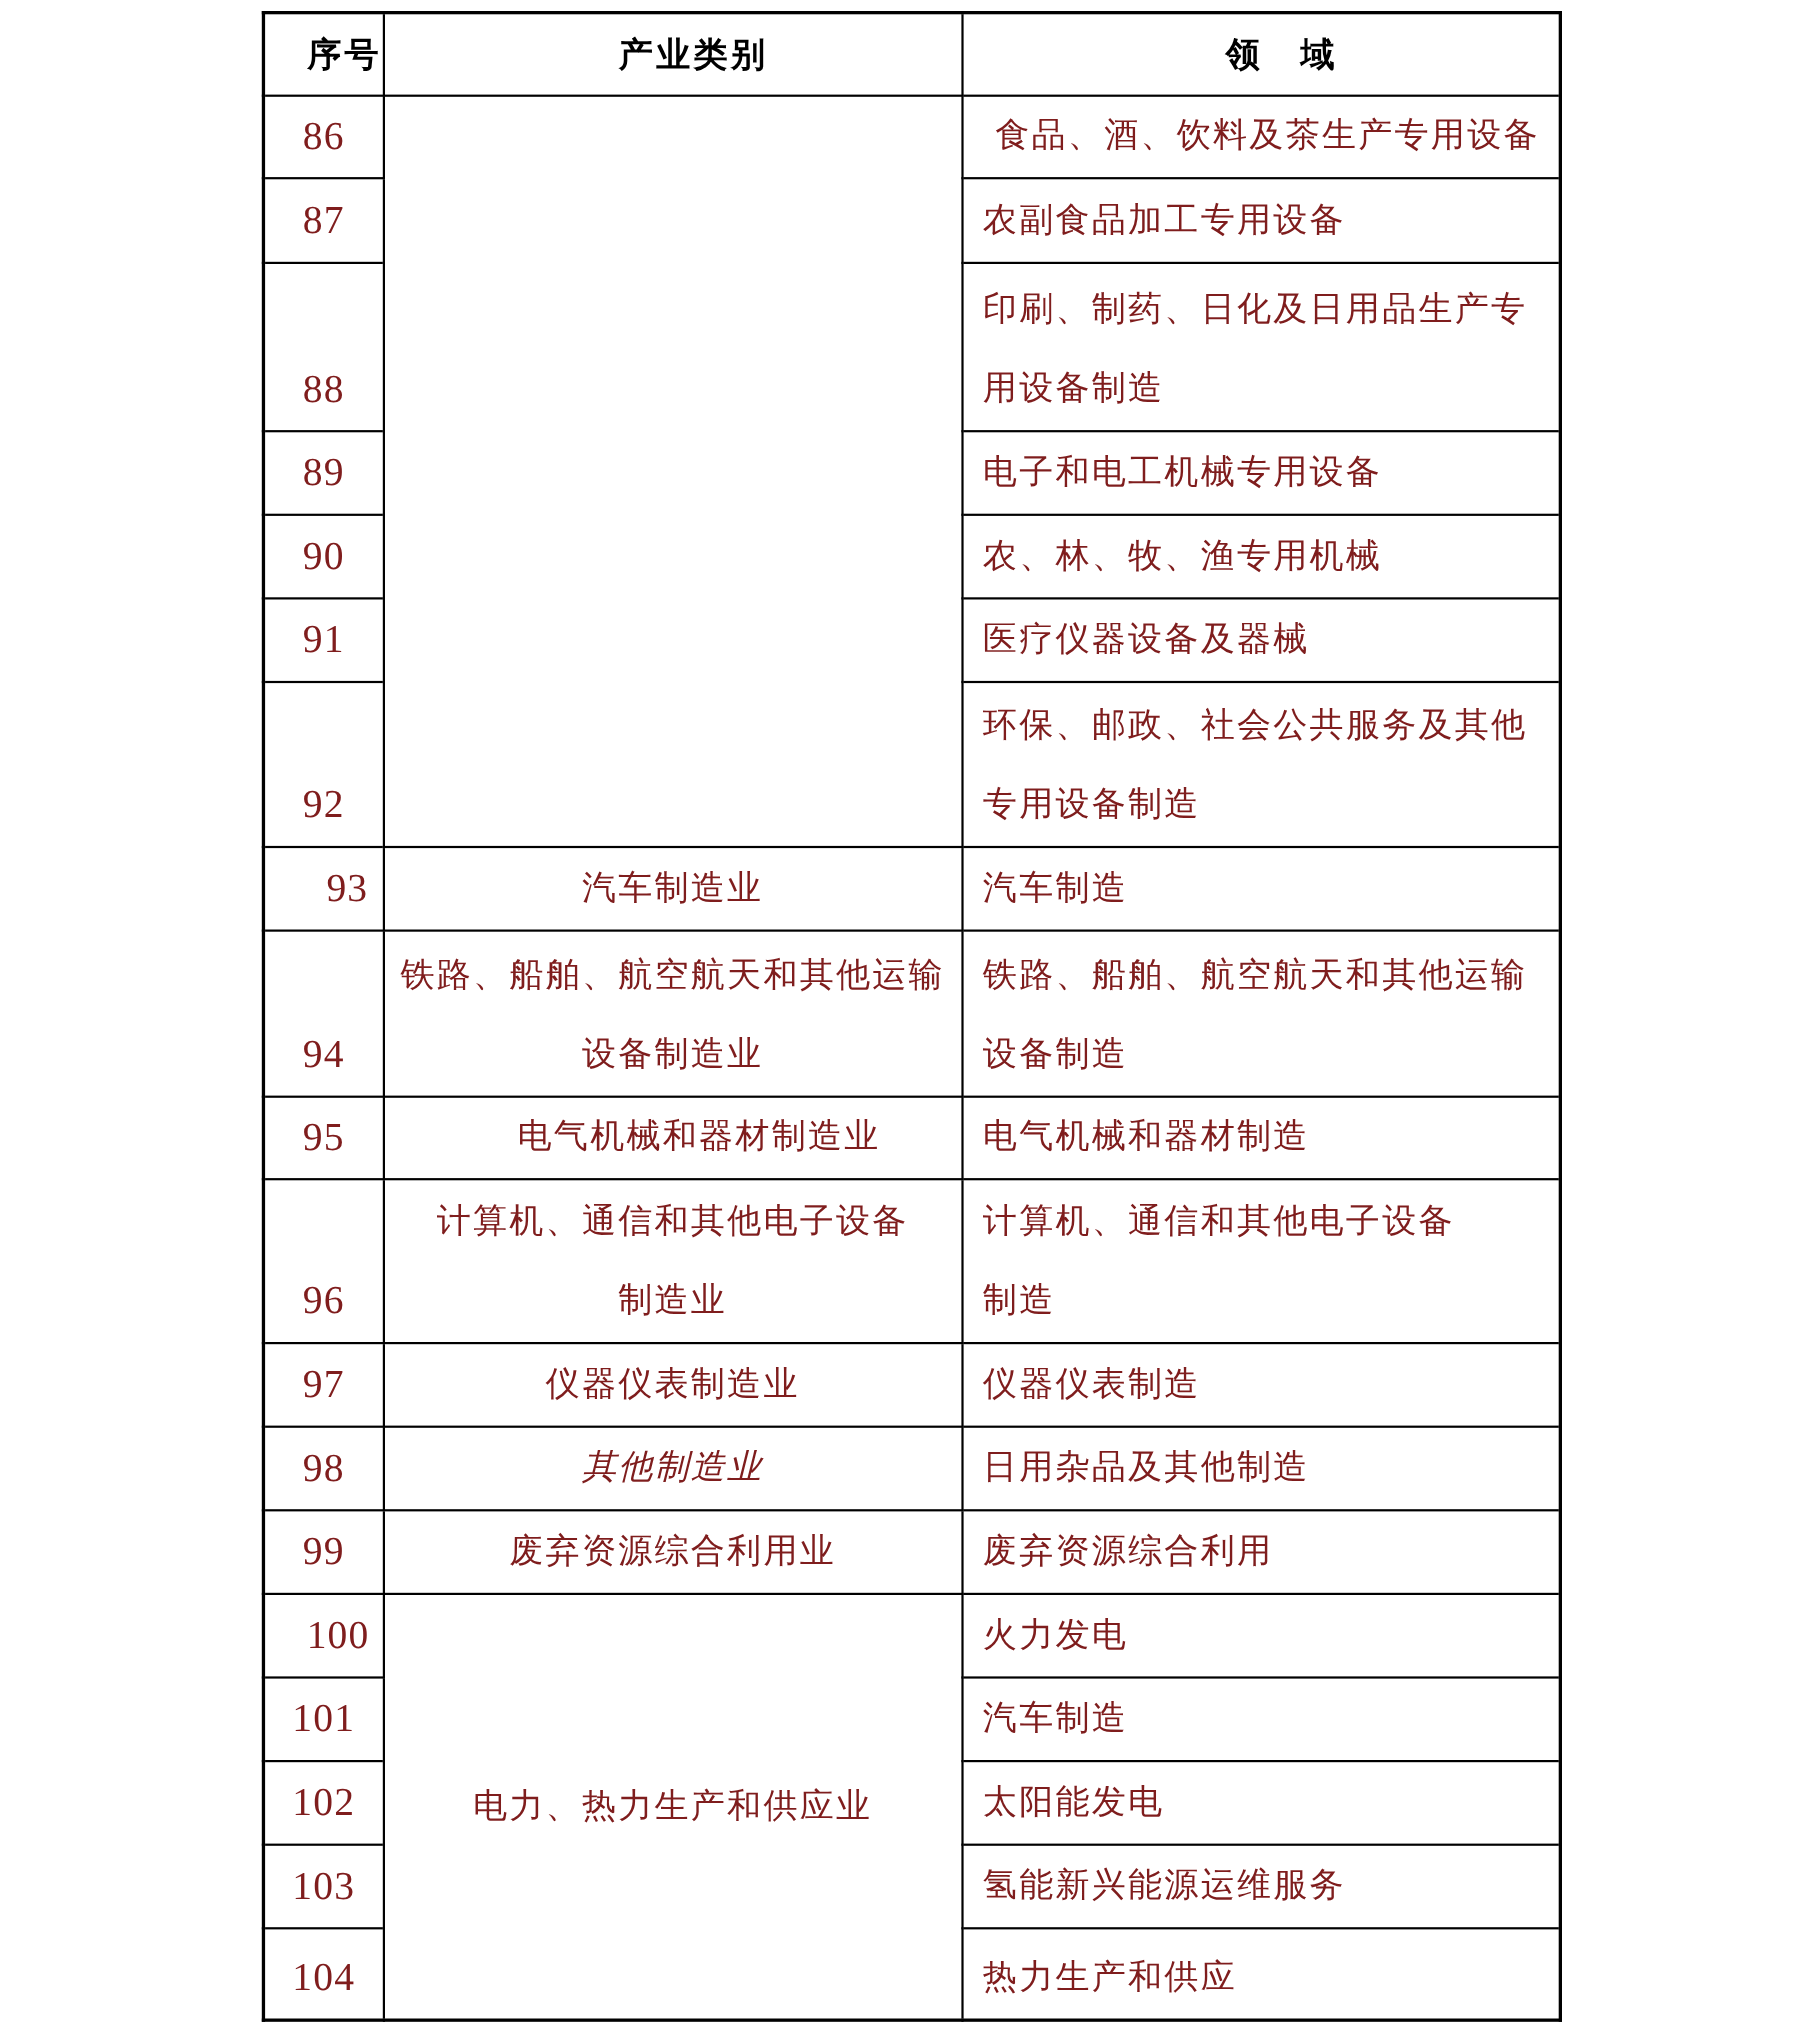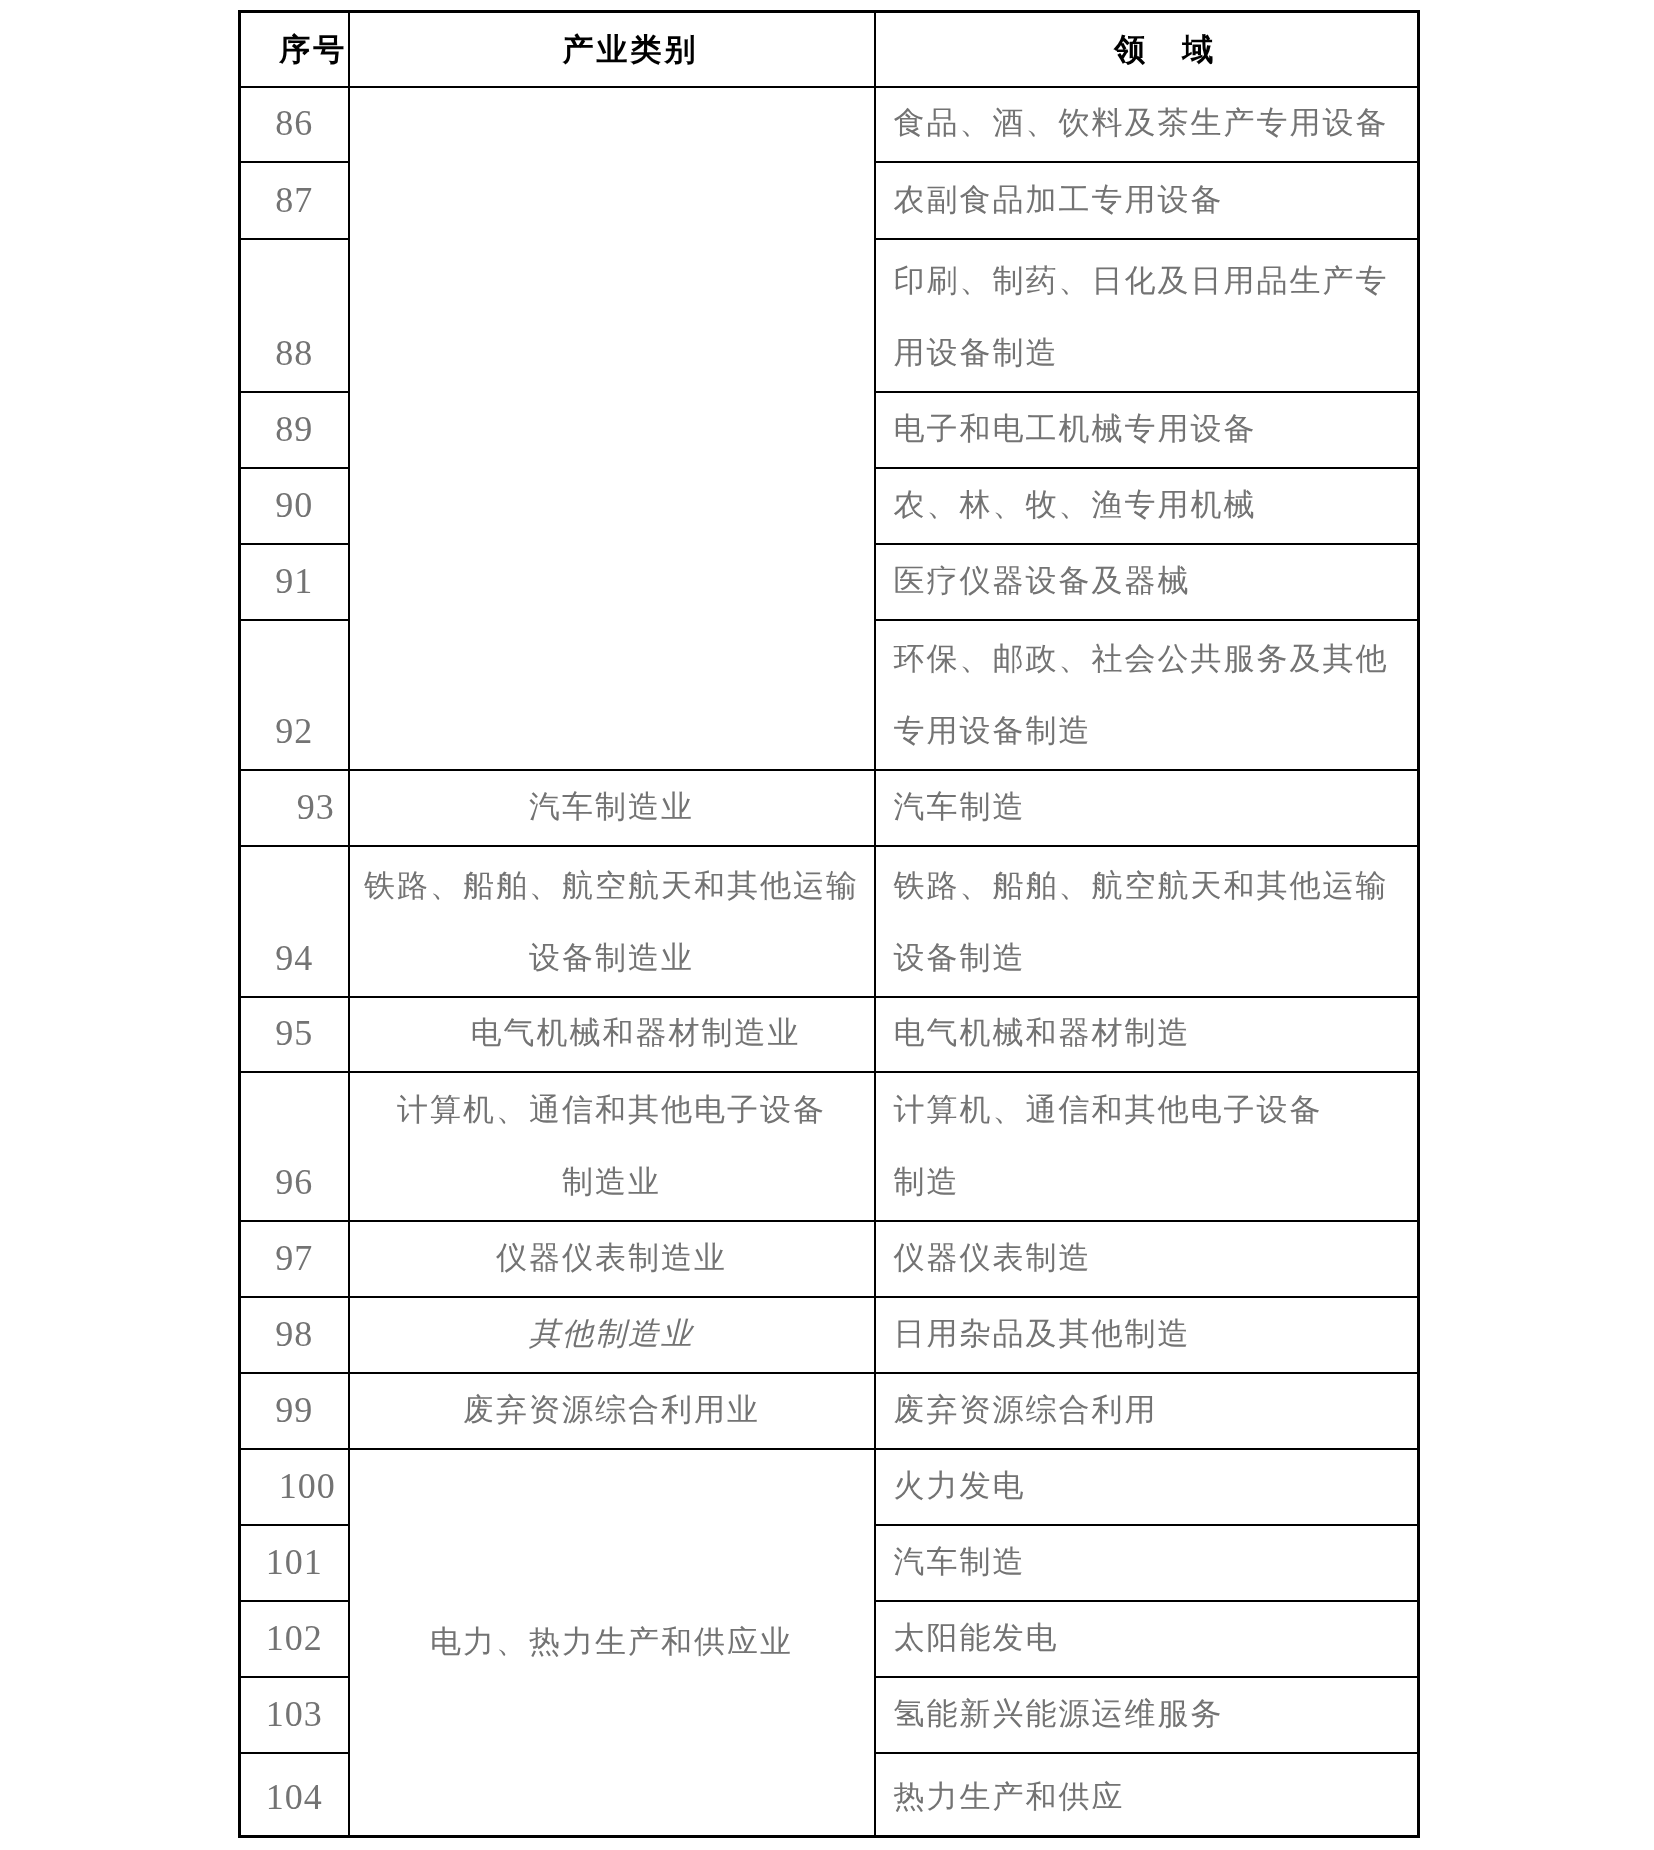--- a/index.html
+++ b/index.html
@@ -44,21 +44,21 @@
   }
   .cell.vcenter { justify-content: center; border-radius: 18px; }
   .cell.c-center { align-items: center; }
   .cell.c-left  { align-items: flex-start; padding-left: 18px; padding-right: 6px; }
   .line {
     height: 72px;
     line-height: 72px;
     font-size: 31px;
     letter-spacing: 2px;
     white-space: nowrap;
-    color: #737373;
+    color: #7f1d1d;
   }
   .line.num {
     font-size: 36px;
     letter-spacing: 1px;
     font-family: "Liberation Serif", "DejaVu Serif", serif;
   }
   .header-cell .cell {
     justify-content: center;
     align-items: center;
     padding-bottom: 0;
@@ -105,21 +105,21 @@
         <tr class="body-row" style="height: 75px;">
           <td class="no-cell">
             <div class="cell c-center" style="height: 71px;">
               <span class="line num">86</span>
             </div>
           </td>
           <td class="cat-cell" rowspan="7">
             <div class="cell c-center" style="height: 679px;"></div>
           </td>
           <td class="field-cell">
-            <div class="cell c-left" style="height: 71px;">
+            <div class="cell c-left" style="height: 71px; align-items: center;">
               <span class="line">食品、酒、饮料及茶生产专用设备</span>
             </div>
           </td>
         </tr>
         <tr class="body-row" style="height: 77px;">
           <td class="no-cell">
             <div class="cell c-center" style="height: 73px;">
               <span class="line num">87</span>
             </div>
           </td>

